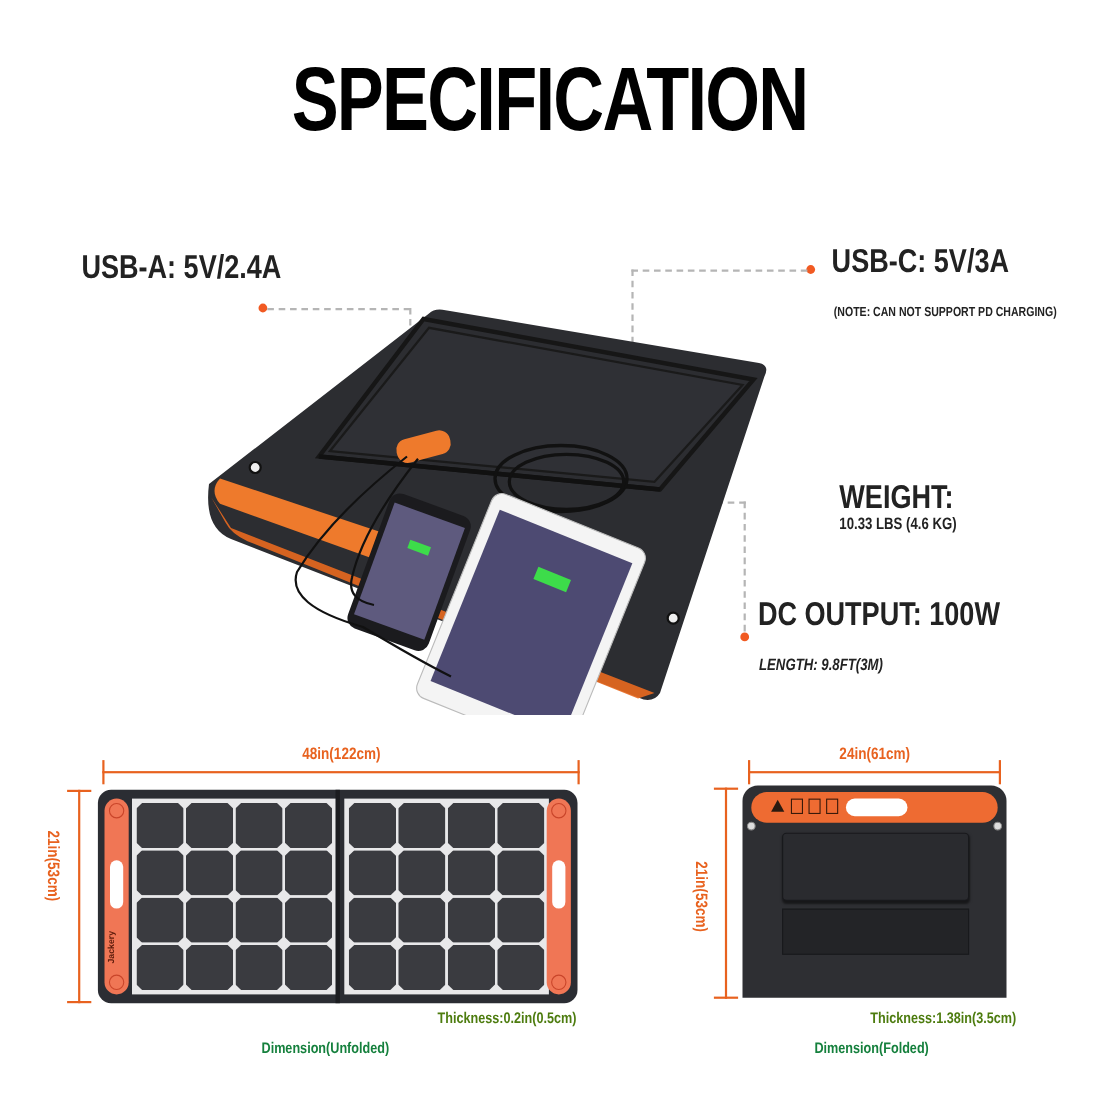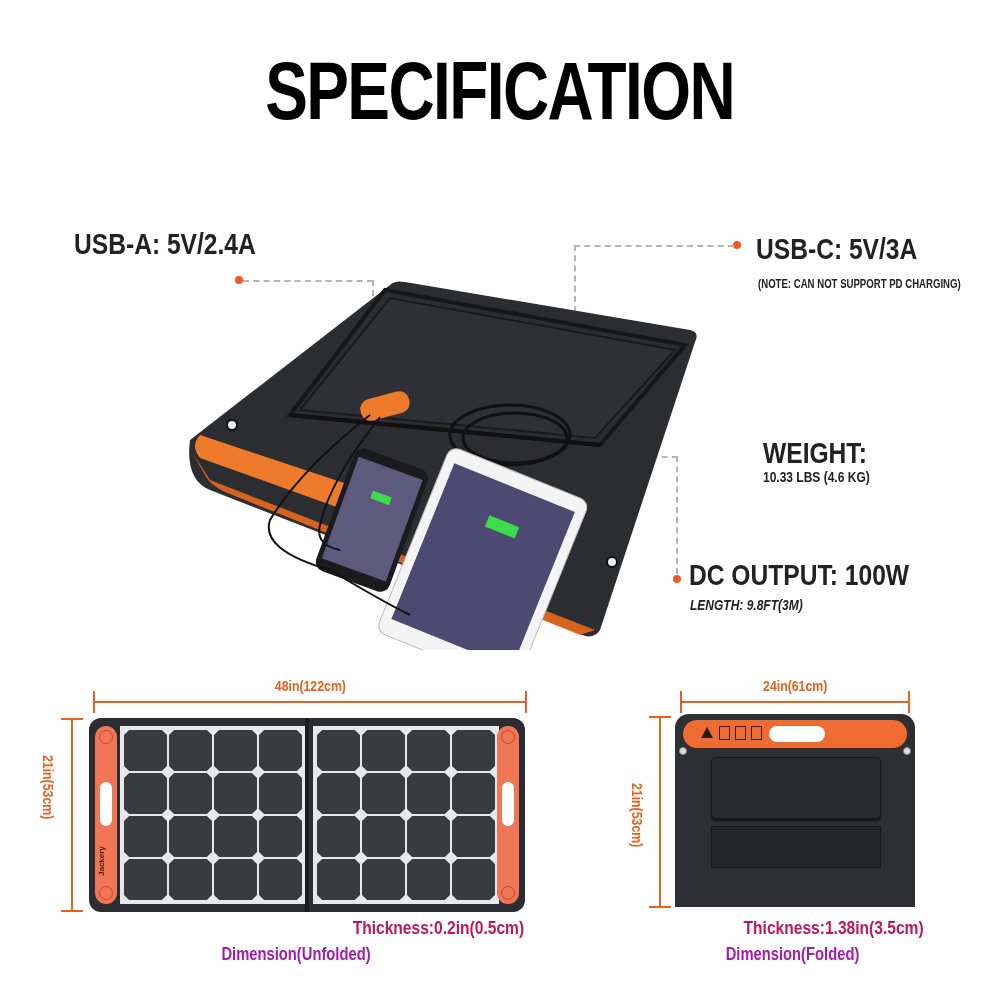--- a/index.html
+++ b/index.html
@@ -30,23 +30,23 @@
   .dim-h::before, .dim-h::after { content: ""; position: absolute; top: -10px; width: 2px; height: 22px; background: #e8621f; }
   .dim-h::before { left: 0; } .dim-h::after { right: 0; }
   .dim-v { position: absolute; width: 2px; background: #e8621f; }
   .dim-v::before, .dim-v::after { content: ""; position: absolute; left: -10px; height: 2px; width: 22px; background: #e8621f; }
   .dim-v::before { top: 0; } .dim-v::after { bottom: 0; }
   .dim-label { position: absolute; color: #e8621f; font-weight: 700; font-size: 15px; white-space: nowrap; }
   .dim-label.h span { display: inline-block; transform: scaleX(0.82); transform-origin: center; }
   .dim-label.v { transform: rotate(90deg); transform-origin: left top; }
   .dim-label.v span { display: inline-block; transform: scaleX(0.82); transform-origin: left; }
 
-  .thick { position: absolute; color: #be185d; font-weight: 700; font-size: 19px; white-space: nowrap; }
+  .thick { position: absolute; color: #4d7c0f; font-weight: 700; font-size: 14px; white-space: nowrap; }
   .thick span { display: inline-block; transform: scaleX(0.82); transform-origin: right; }
-  .caption { position: absolute; color: #a21caf; font-weight: 700; font-size: 18px; white-space: nowrap; }
+  .caption { position: absolute; color: #15803d; font-weight: 700; font-size: 14px; white-space: nowrap; }
   .caption span { display: inline-block; transform: scaleX(0.82); transform-origin: center; }
 
   
   .unfolded { position: absolute; left: 89px; top: 718px; width: 436px; height: 194px; background: #2b2d33; border-radius: 12px; }
   .side-strip { position: absolute; top: 8px; width: 22px; height: 178px; background: #f07655; border-radius: 11px; }
   .side-strip .ring { position: absolute; left: 4px; width: 14px; height: 14px; border: 1.5px solid #c9452a; border-radius: 50%; }
   .side-strip .handle { position: absolute; left: 5px; top: 56px; width: 12px; height: 44px; background: #fff; border-radius: 6px; }
   .side-strip .brand { position: absolute; left: 2px; top: 150px; transform: rotate(-90deg); transform-origin: left top; font-size: 8px; color: #5a1a0a; font-weight: 700; }
   .cells { position: absolute; top: 8px; width: 186px; height: 178px; background: #e8e8ea; padding: 4px; display: grid; grid-template-columns: repeat(4, 1fr); grid-template-rows: repeat(4, 1fr); gap: 2px; }
   .cell { background: #3a3b40; border-radius: 0; clip-path: polygon(12% 0, 88% 0, 100% 12%, 100% 88%, 88% 100%, 12% 100%, 0 88%, 0 12%); }
@@ -69,38 +69,38 @@
   <span>SPECIFICATION</span>
 </div>
 
 <div class="abs" style="left:74px; top:229px;">
   <span class="cond callout-head">USB-A: 5V/2.4A</span>
 </div>
 <div class="dot" style="left:235px; top:276px;"></div>
 <div class="dash-h" style="left:243px; top:280px; width:130px;"></div>
 <div class="dash-v" style="left:372px; top:280px; height:95px;"></div>
 
-<div class="abs" style="left:756px; top:234px;">
+<div class="abs" style="left:756px; top:223px;">
   <span class="cond callout-head">USB-C: 5V/3A</span>
 </div>
 <div class="abs" style="left:758px; top:274px;">
   <span class="cond note">(NOTE: CAN NOT SUPPORT PD CHARGING)</span>
 </div>
 <div class="dot" style="left:733px; top:241px;"></div>
 <div class="dash-h" style="left:574px; top:245px; width:160px;"></div>
 <div class="dash-v" style="left:574px; top:245px; height:210px;"></div>
 
 <div class="abs" style="left:763px; top:438px;">
   <span class="cond callout-head">WEIGHT:</span>
 </div>
 <div class="abs" style="left:763px; top:468px;">
   <span class="cond callout-sub" style="font-size:15px;">10.33 LBS (4.6 KG)</span>
 </div>
 
-<div class="abs" style="left:689px; top:560px;">
+<div class="abs" style="left:689px; top:544px;">
   <span class="cond callout-head">DC OUTPUT: 100W</span>
 </div>
 <div class="abs" style="left:690px; top:596px;font-style:italic;">
   <span class="cond callout-sub">LENGTH: 9.8FT(3M)</span>
 </div>
 <div class="dot" style="left:673px; top:575px;"></div>
 <div class="dash-h" style="left:578px; top:456px; width:100px;"></div>
 <div class="dash-v" style="left:676px; top:456px; height:118px;"></div>
 
 <svg class="hero" viewBox="0 0 520 380">

